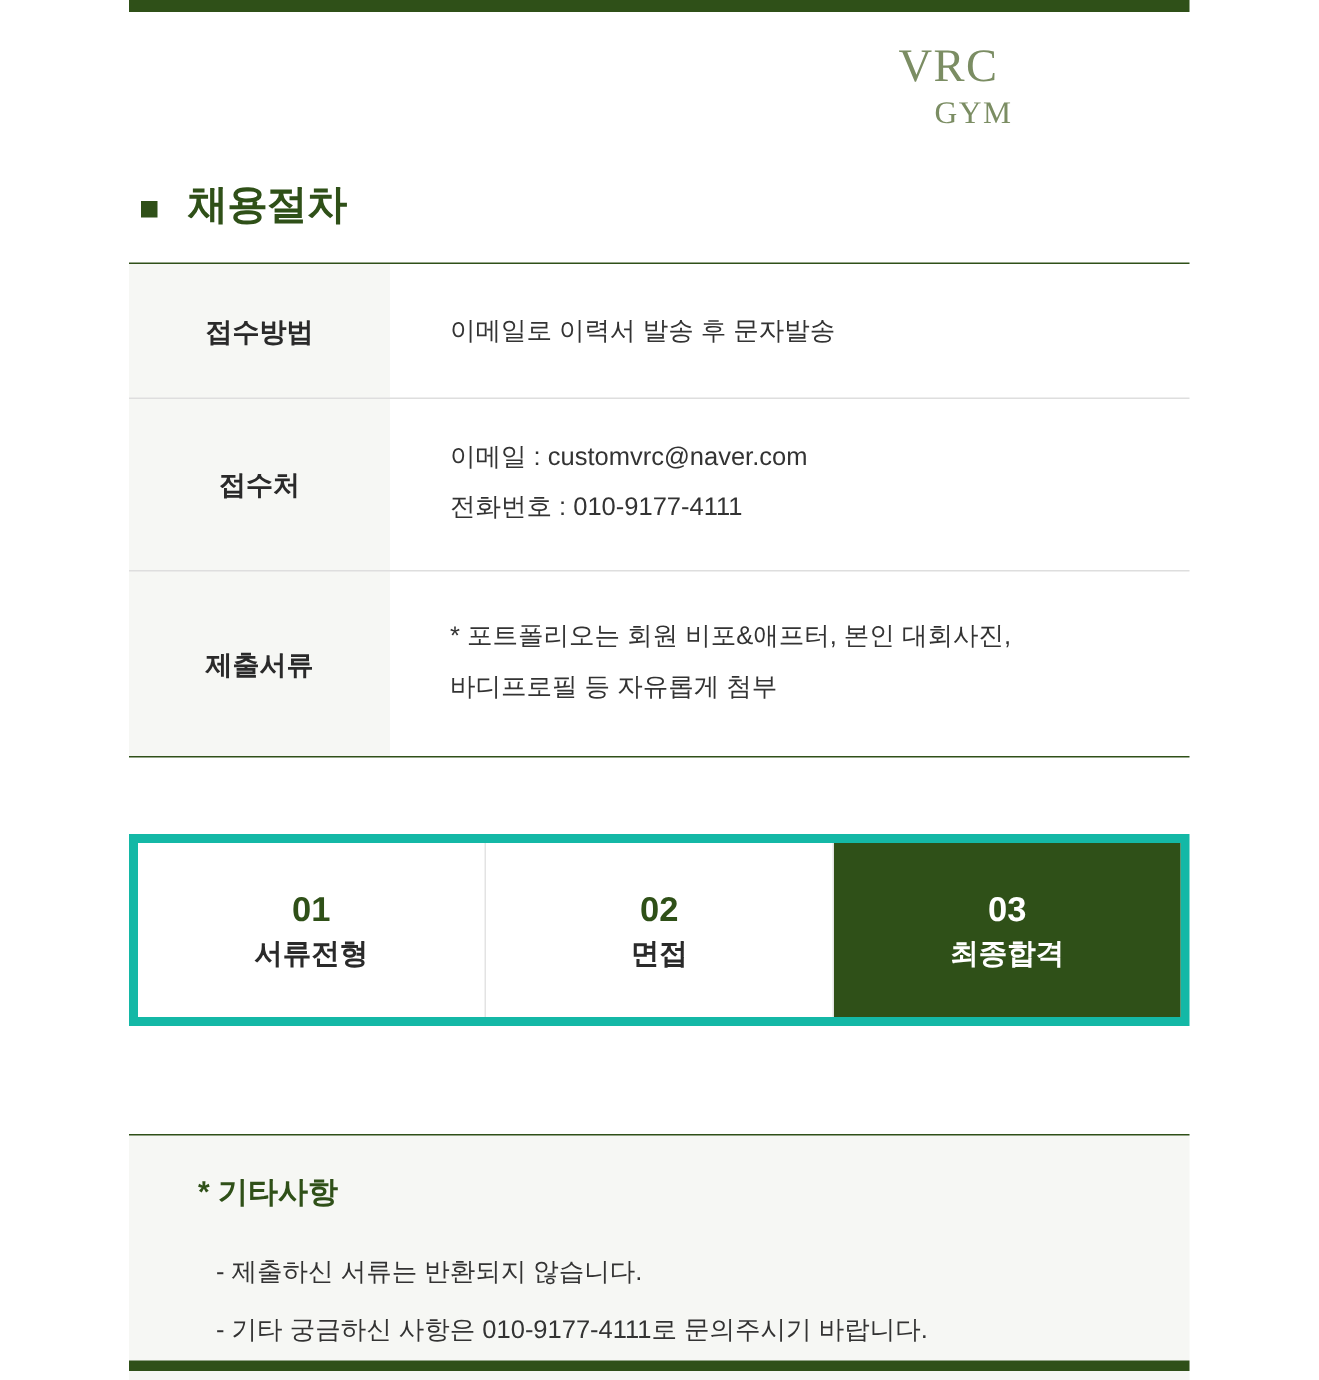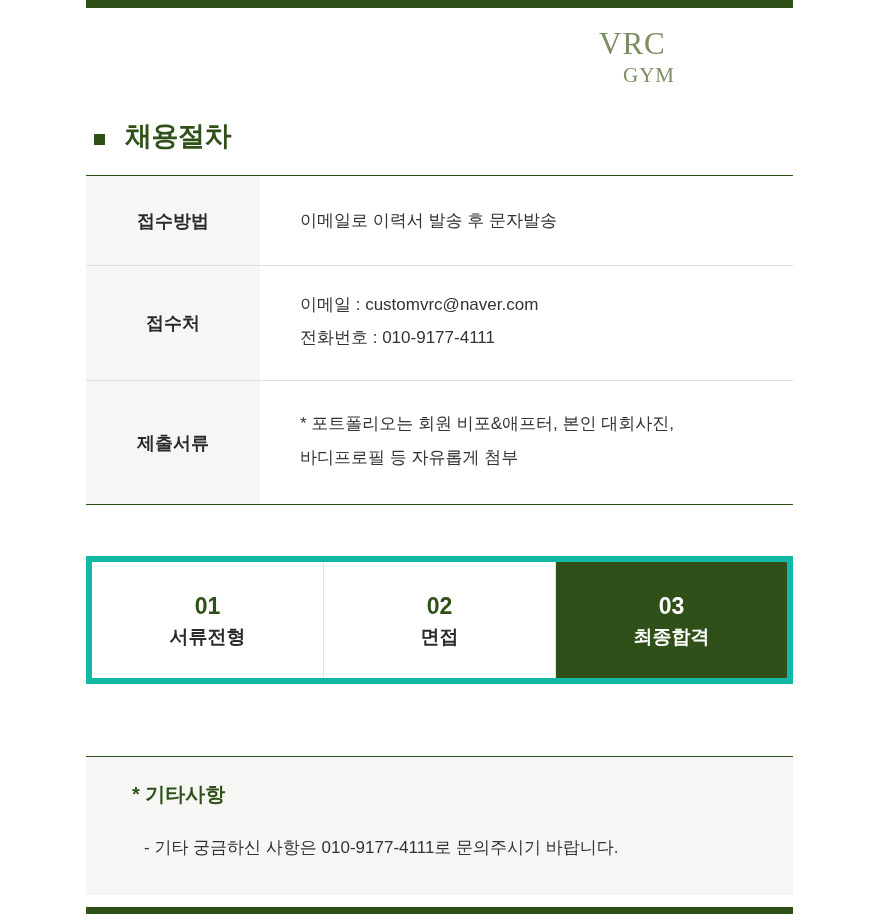--- a/index.html
+++ b/index.html
@@ -256,18 +256,19 @@
       <span class="lbl">면접</span>
     </div>
     <div class="step active">
       <span class="num">03</span>
       <span class="lbl">최종합격</span>
     </div>
   </div>
 
   <div class="notes">
     <div class="notes-title">* 기타사항</div>
+    <div class="note">- 제출하신 서류는 반환되지 않습니다.</div>
     <div class="note">- 기타 궁금하신 사항은 010-9177-4111로 문의주시기 바랍니다.</div>
   </div>
 
   <div class="bar-bottom"></div>
 
 </div>
 
 </body></html>

